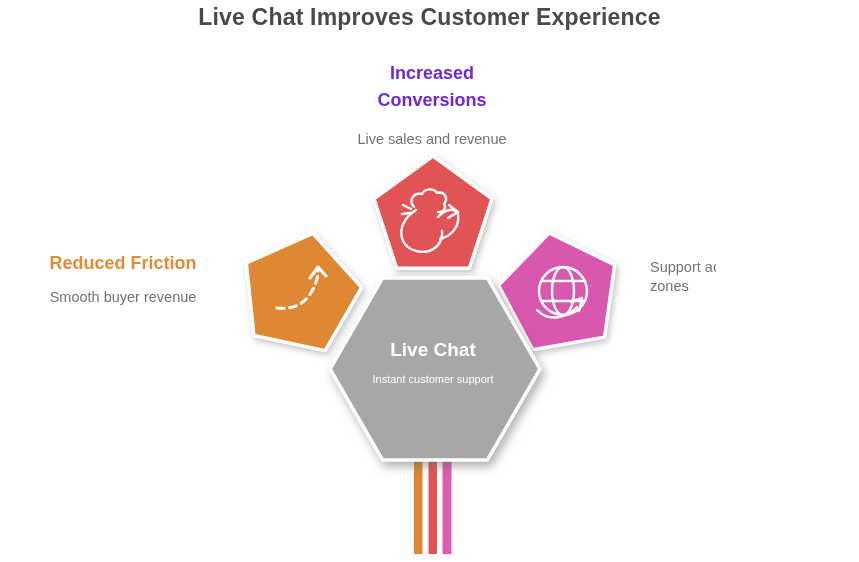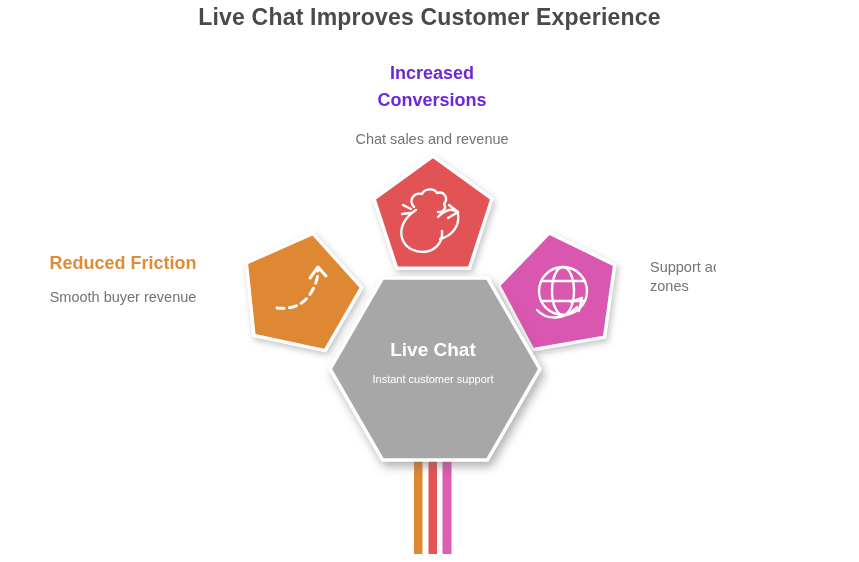--- a/index.html
+++ b/index.html
@@ -93,21 +93,21 @@
     <g>
       <polygon class="hex" points="540,369 487.5,459.9 382.5,459.9 330,369 382.5,278.1 487.5,278.1" fill="#a7a7a7"></polygon>
     </g>
   </svg>
 
   <h1 class="txt title">Live Chat Improves Customer Experience</h1>
 
   <div class="txt blk-increased">
     <div class="heading pre">Increased
 Conversions</div>
-    <div class="sub">Chat sales and revenue</div>
+    <div class="sub">Live sales and revenue</div>
   </div>
 
   <div class="txt blk-reduced">
     <div class="heading">Reduced Friction</div>
     <div class="sub">Smooth buyer revenue</div>
   </div>
 
   <div class="txt blk-global">
     <div class="sub">Support across time zones</div>
   </div>

